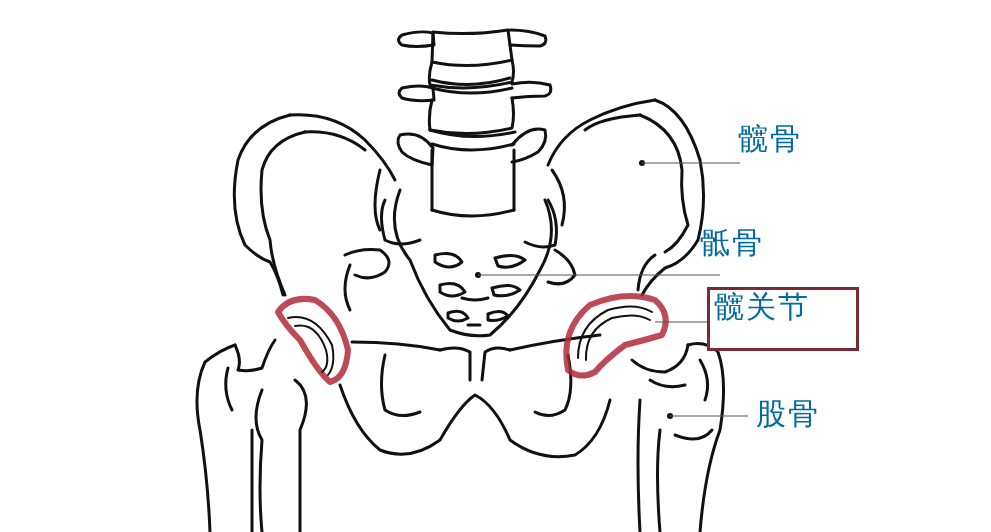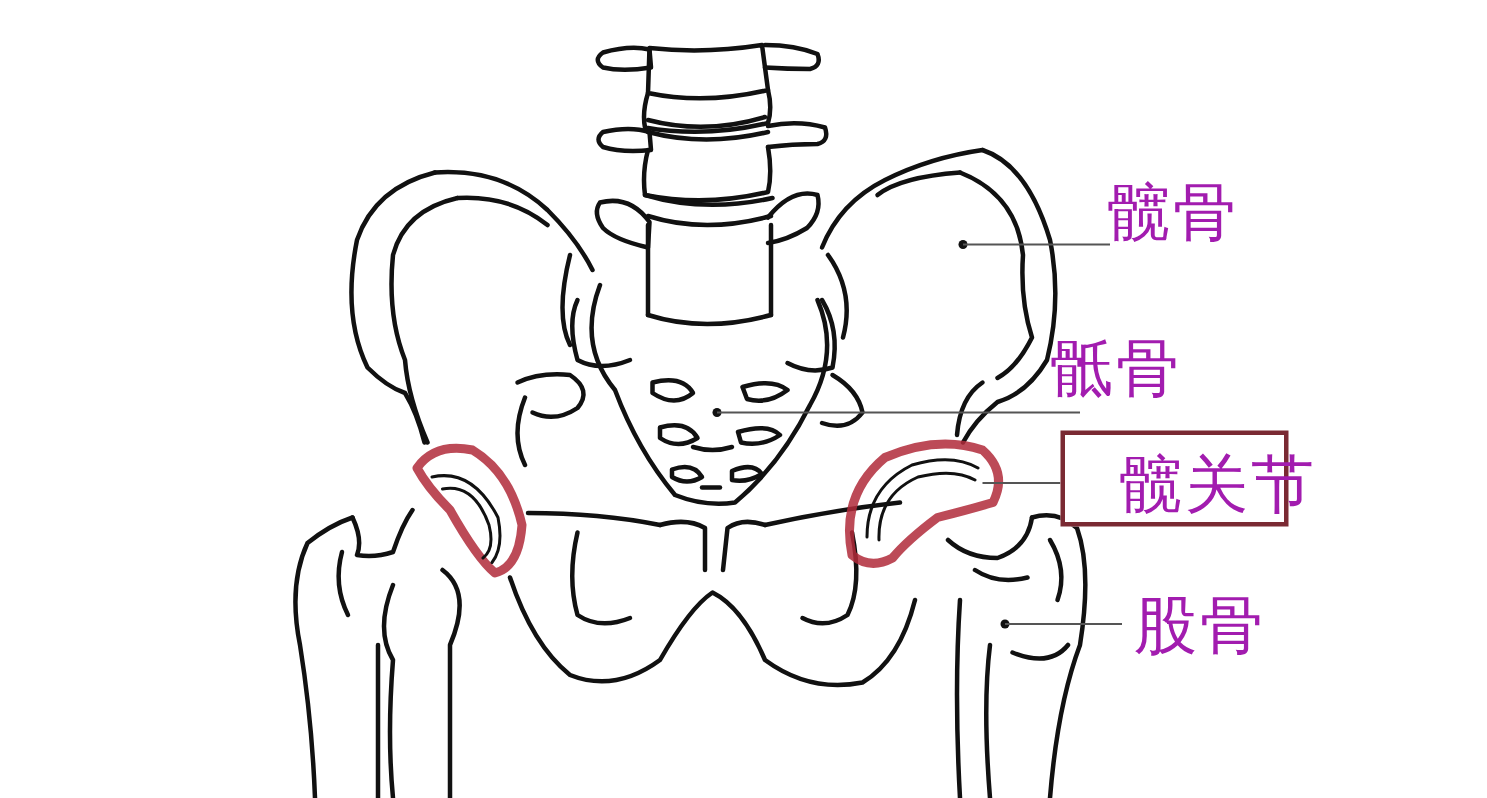--- a/index.html
+++ b/index.html
@@ -3,22 +3,22 @@
   <meta charset="utf-8">
   <style>
     html, body { margin: 0; padding: 0; background: #ffffff; }
     body { width: 991px; height: 532px; overflow: hidden; position: relative; font-family: "DejaVu Serif", serif; }
     #diagram { position: absolute; left: 0; top: 0; width: 991px; height: 532px; }
     .bone { fill: none; stroke: #111111; stroke-width: 3; stroke-linecap: round; stroke-linejoin: round; }
     .leader { stroke: #555555; stroke-width: 1.2; fill: none; }
     .dot { fill: #111111; }
     .highlight { fill: none; stroke-width: 6; stroke-linejoin: round; opacity: 0.85; }
     .label {
-      position: absolute; font-size: 42px; color: #a21caf; letter-spacing: 2px;
-      font-family: Liberation Mono, monospace; line-height: 1; white-space: nowrap;
+      position: absolute; font-size: 30px; color: #0369a1; letter-spacing: 2px;
+      font-family: Liberation Serif, serif; line-height: 1; white-space: nowrap;
     }
     .label-box {
       position: absolute; left: 707px; top: 287px; width: 152px; height: 64px;
       border: 3px solid #7a2a33; box-sizing: border-box; background: #ffffff;
     }
   </style>
 </head>
 <body>
 
 <svg id="diagram" viewBox="0 0 991 532" xmlns="http://www.w3.org/2000/svg">
@@ -123,14 +123,14 @@
     <line class="leader" x1="478" y1="275" x2="720" y2="275"></line>
     <line class="leader" x1="655" y1="322" x2="707" y2="322"></line>
     <circle class="dot" cx="670" cy="416" r="3"></circle>
     <line class="leader" x1="670" y1="416" x2="748" y2="416"></line>
   </g>
 </svg>
 
 <div class="label" style="left:738px; top:124px;">髋骨</div>
 <div class="label" style="left:700px; top:228px;">骶骨</div>
 <div class="label-box"></div>
-<div class="label" style="left:714px; top:305px;margin-left:32px;">髋关节</div>
+<div class="label" style="left:714px; top:292px;">髋关节</div>
 <div class="label" style="left:756px; top:399px;text-align:center;">股骨</div>
 
 </body></html>

